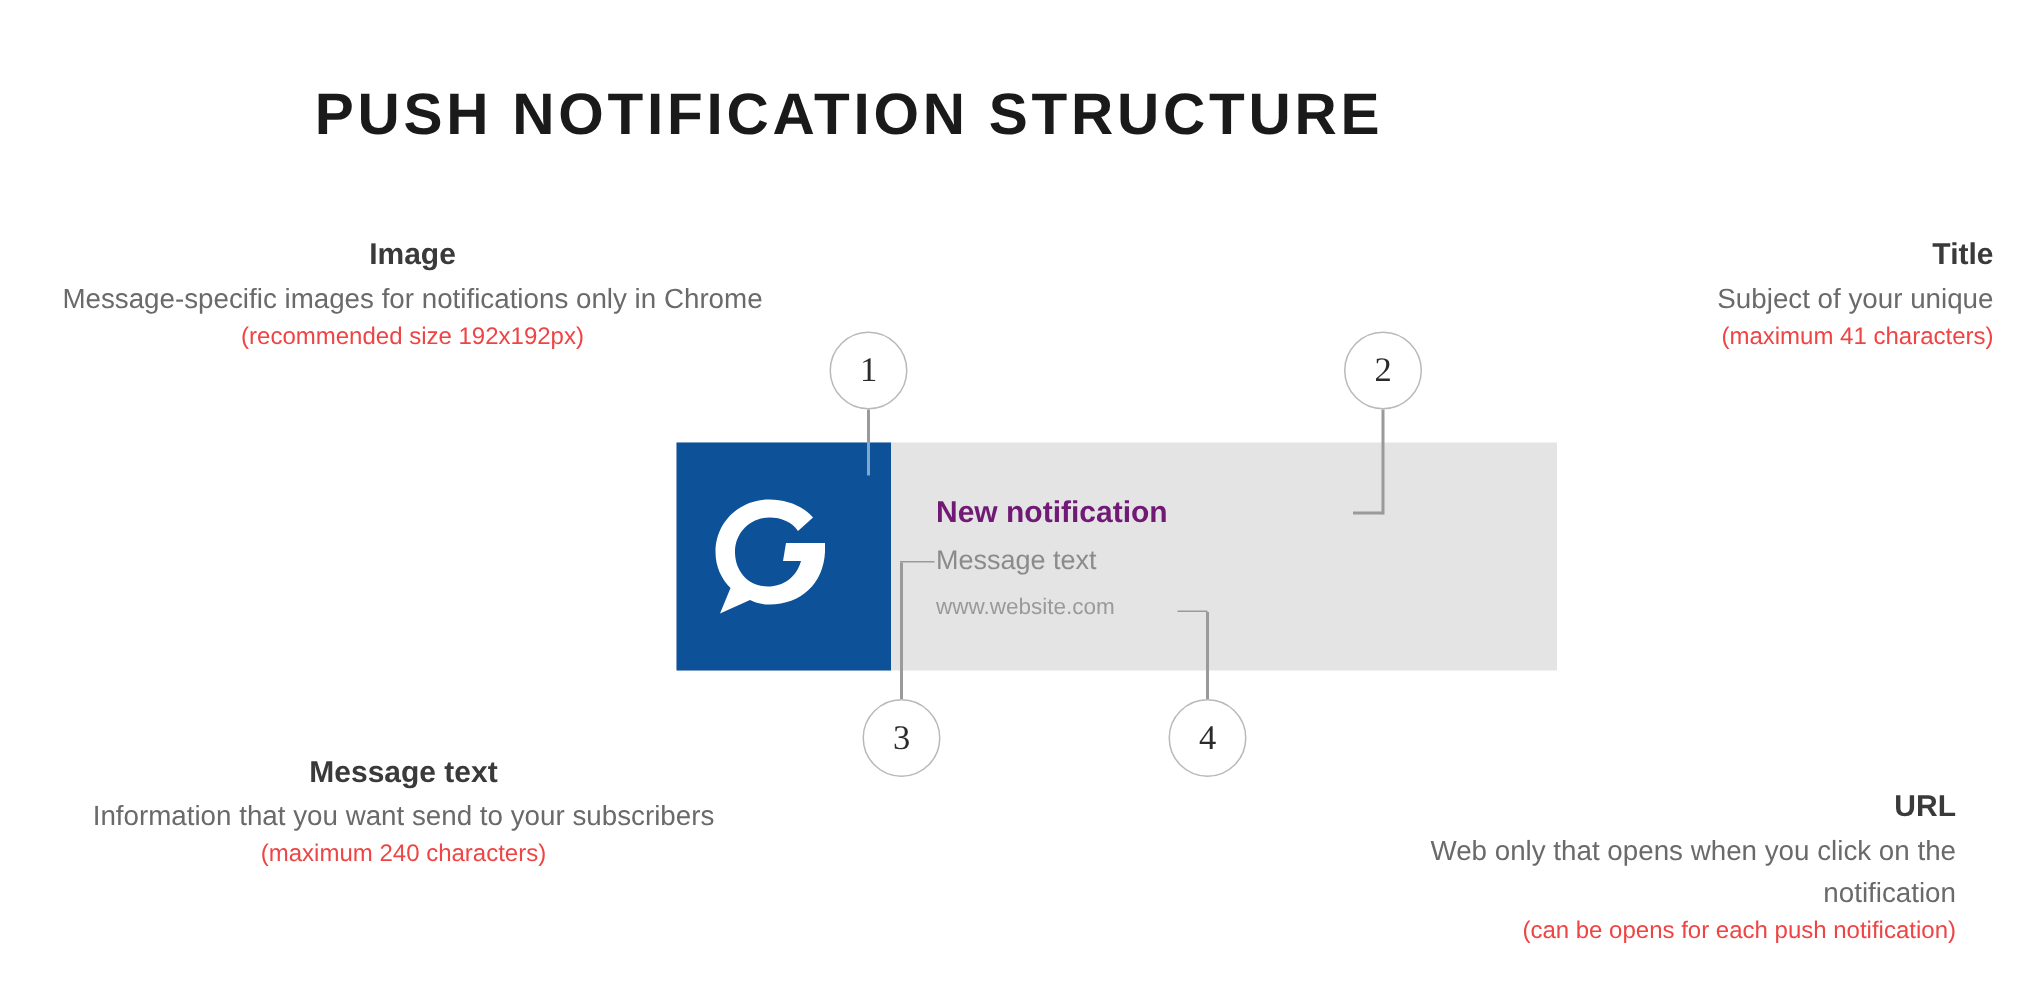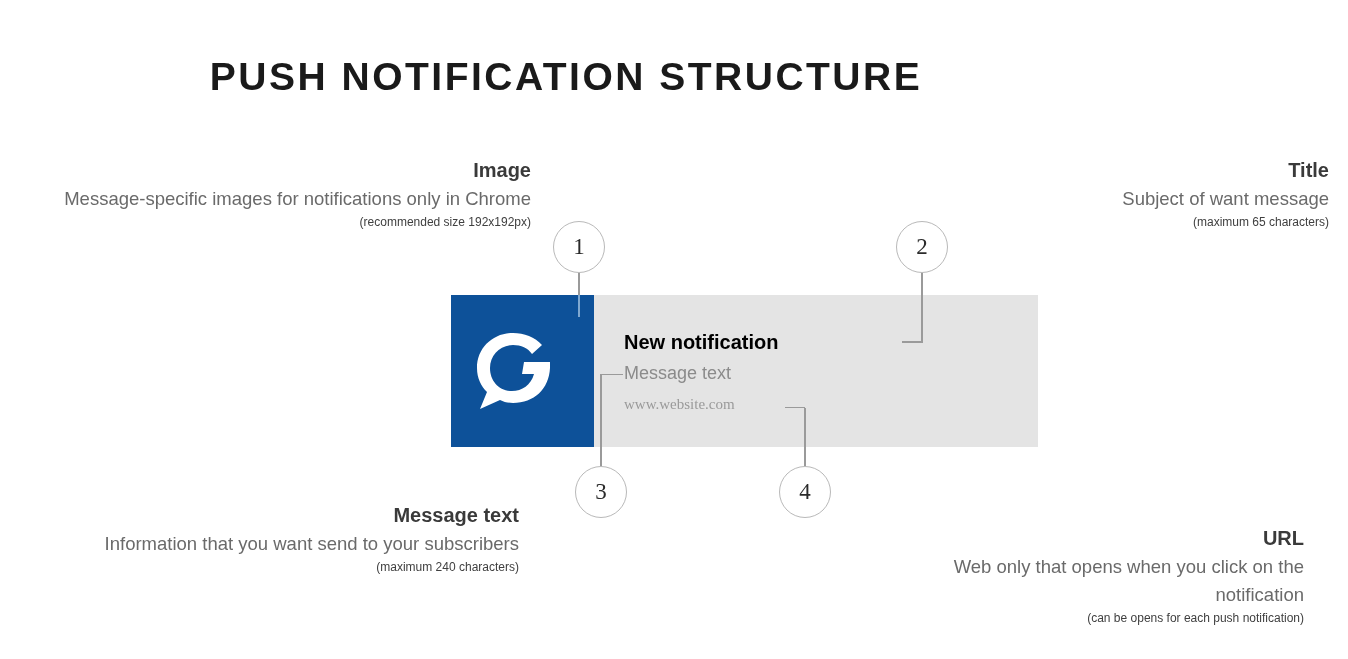--- a/index.html
+++ b/index.html
@@ -40,25 +40,25 @@
     font-weight: bold;
     color: #3a3a3a;
     line-height: 1.45;
   }
   .ann .ann-body {
     font-size: 18.5px;
     color: #6a6a6a;
     line-height: 1.5;
   }
   .ann .ann-note {
-    font-size: 12px;
-    color: #404040;
+    font-size: 16px;
+    color: #ef4444;
     line-height: 1.5;
   }
-  .align-right { text-align: right; }
+  .align-right { text-align: center; }
   .align-left  { text-align: right; }
 
   #ann-image   { left: 19px;  top: 156px; width: 512px; }
   #ann-title   { left: 969px; top: 156px; width: 360px; }
   #ann-message { left: 19px;  top: 501px; width: 500px; }
   #ann-url     { left: 884px; top: 524px; width: 420px; }
 
   
   #notification-card {
     position: absolute;
@@ -89,39 +89,38 @@
     top: 0;
     right: 0;
     height: 100%;
   }
   #card-title {
     position: absolute;
     top: 36px;
     left: 0;
     font-size: 20px;
     font-weight: bold;
-    color: #000000;
+    color: #701a75;
     white-space: nowrap;
   }
   #card-message {
     position: absolute;
     top: 68px;
     left: 0;
     font-size: 18px;
     color: #8b8b8b;
     white-space: nowrap;
   }
   #card-url {
     position: absolute;
     top: 101px;
     left: 0;
     font-size: 15px;
     color: #9a9a9a;
     white-space: nowrap;
-    font-family: Liberation Serif, serif;
   }
 
   
   .callout {
     position: absolute;
     width: 52px;
     height: 52px;
     border: 1.6px solid #b9b9b9;
     border-radius: 50%;
     background: #ffffff;
@@ -165,22 +164,22 @@
   <div id="page-title">PUSH NOTIFICATION STRUCTURE</div>
 
   <div class="ann align-right" id="ann-image">
     <div class="ann-head">Image</div>
     <div class="ann-body">Message-specific images for notifications only in Chrome</div>
     <div class="ann-note">(recommended size 192x192px)</div>
   </div>
 
   <div class="ann align-left" id="ann-title">
     <div class="ann-head">Title</div>
-    <div class="ann-body">Subject of want message</div>
-    <div class="ann-note">(maximum 65 characters)</div>
+    <div class="ann-body">Subject of your unique</div>
+    <div class="ann-note">(maximum 41 characters)</div>
   </div>
 
   <div class="ann align-right" id="ann-message">
     <div class="ann-head">Message text</div>
     <div class="ann-body">Information that you want send to your subscribers</div>
     <div class="ann-note">(maximum 240 characters)</div>
   </div>
 
   <div class="ann align-left" id="ann-url">
     <div class="ann-head">URL</div>

